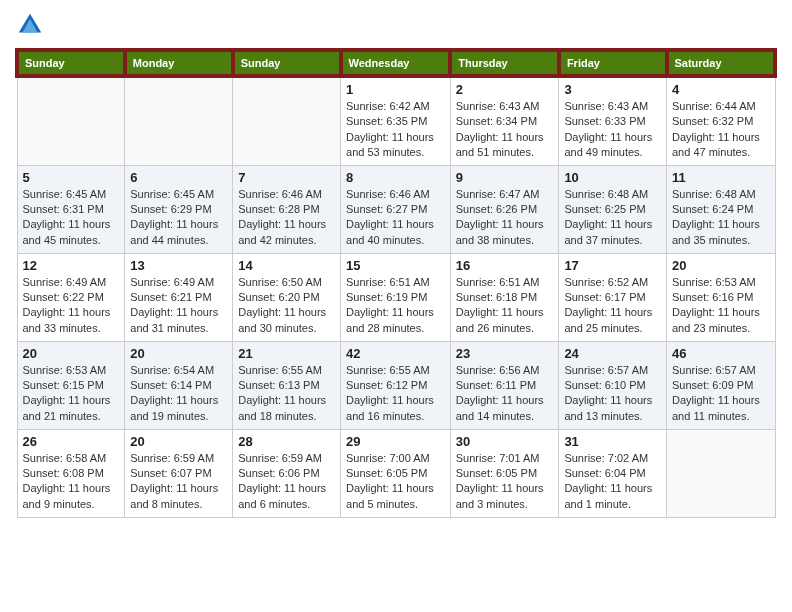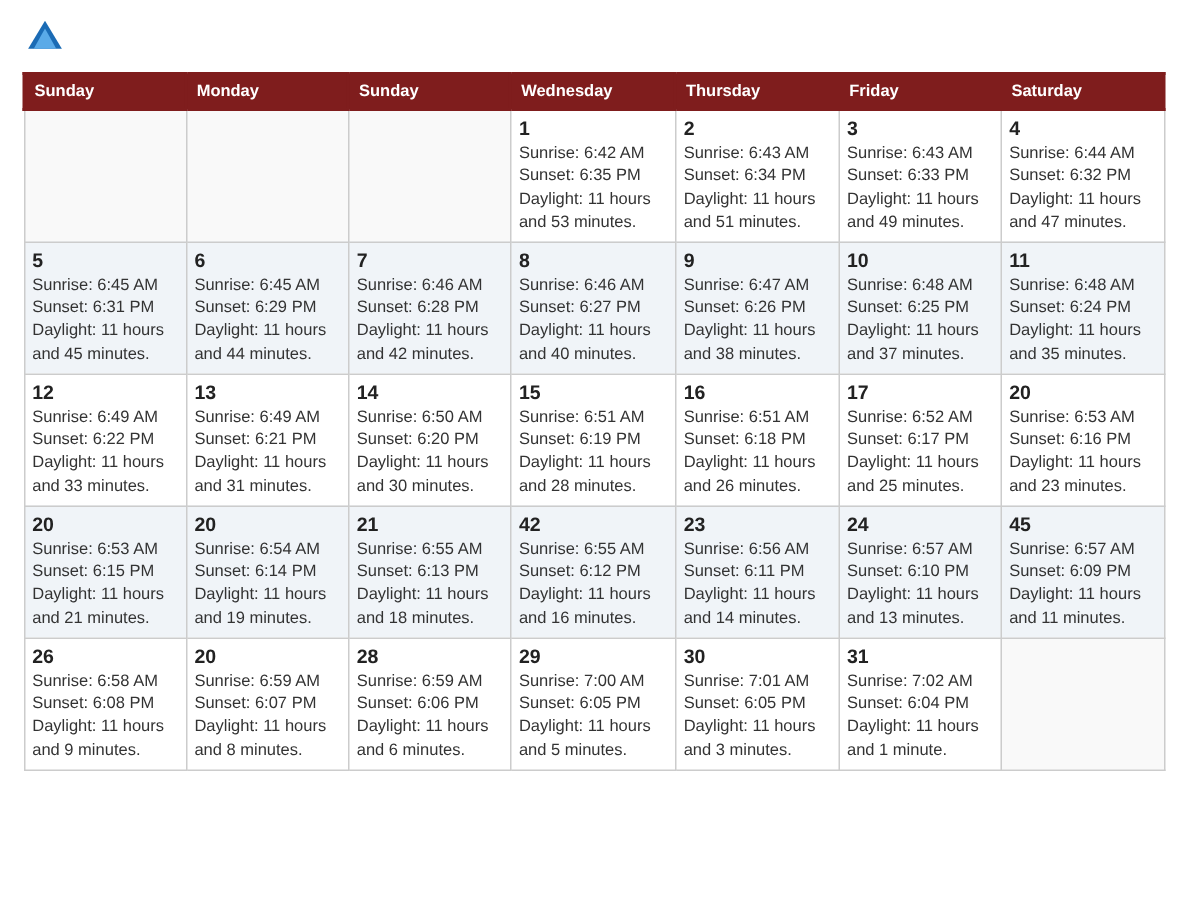--- a/index.html
+++ b/index.html
@@ -57,27 +57,27 @@
     .subtitle {
       font-size: 14px;
       color: #555;
     }
     .calendar {
       width: 100%;
       border-collapse: collapse;
       font-size: 9.5px;
     }
     .calendar th {
-      background-color: #7f1d1d;
+      background-color: #4d7c0f;
       color: white;
       text-align: left;
       padding: 5px 6px;
       font-size: 11px;
       font-weight: bold;
-      border: 2px solid #7f1d1d;
+      border: 4px solid #7f1d1d;
     }
     .calendar td {
       border: 1px solid #ccc;
       vertical-align: top;
       padding: 4px 5px;
       width: 113px;
       height: 88px;
       background: #fff;
     }
     .calendar td.empty {
@@ -233,21 +233,21 @@
           </td>
           <td>
             <span class="day-number">23</span>
             <div class="day-info">Sunrise: 6:56 AM<br>Sunset: 6:11 PM<br>Daylight: 11 hours and 14 minutes.</div>
           </td>
           <td>
             <span class="day-number">24</span>
             <div class="day-info">Sunrise: 6:57 AM<br>Sunset: 6:10 PM<br>Daylight: 11 hours and 13 minutes.</div>
           </td>
           <td>
-            <span class="day-number">45</span>
+            <span class="day-number">46</span>
             <div class="day-info">Sunrise: 6:57 AM<br>Sunset: 6:09 PM<br>Daylight: 11 hours and 11 minutes.</div>
           </td>
         </tr>
         <tr>
           <td>
             <span class="day-number">26</span>
             <div class="day-info">Sunrise: 6:58 AM<br>Sunset: 6:08 PM<br>Daylight: 11 hours and 9 minutes.</div>
           </td>
           <td>
             <span class="day-number">20</span>

